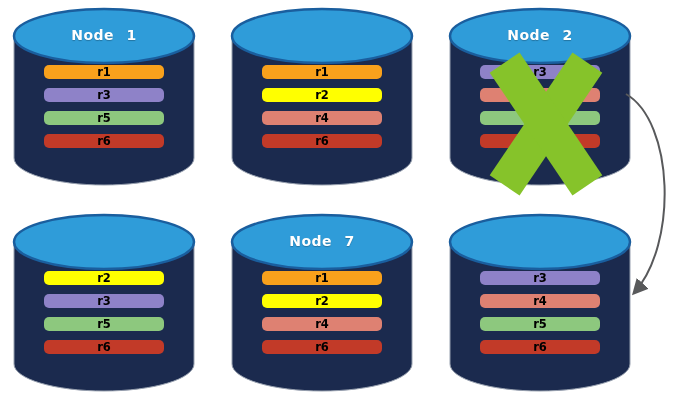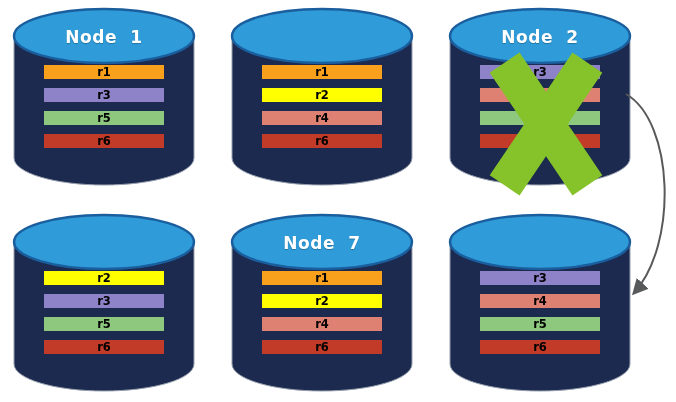--- a/index.html
+++ b/index.html
@@ -17,32 +17,32 @@
     grid-auto-rows:182px;
     column-gap:34px;
     row-gap:24px;
   }
   .node{position:relative;width:184px;height:182px;}
   .cyl{position:absolute;left:0;top:0;}
   .node-title{
     position:absolute;left:0;top:21px;width:100%;
     text-align:center;
     font-family:"DejaVu Sans","Liberation Sans",sans-serif;
-    font-weight:bold;font-size:17px;
+    font-weight:bold;font-size:14px;
     color:var(--title-color,#fff);
     word-spacing:7px;
     letter-spacing:0.5px;
     text-shadow:0 1px 1px rgba(0,0,0,0.25);
   }
   .rows{
     position:absolute;left:32px;right:32px;top:59px;
     display:flex;flex-direction:column;gap:9px;
   }
   .row-bar{
-    height:14px;border-radius:0;
+    height:14px;border-radius:5px;
     display:flex;align-items:center;justify-content:center;
     font-family:"DejaVu Sans","Liberation Sans",sans-serif;
     font-weight:bold;font-size:11.5px;line-height:14px;
     color:var(--row-label-color,#000);
   }
   .xmark{
     position:absolute;left:0;top:0;width:100%;height:100%;
     z-index:6;pointer-events:none;
   }
   .xmark .bar{

